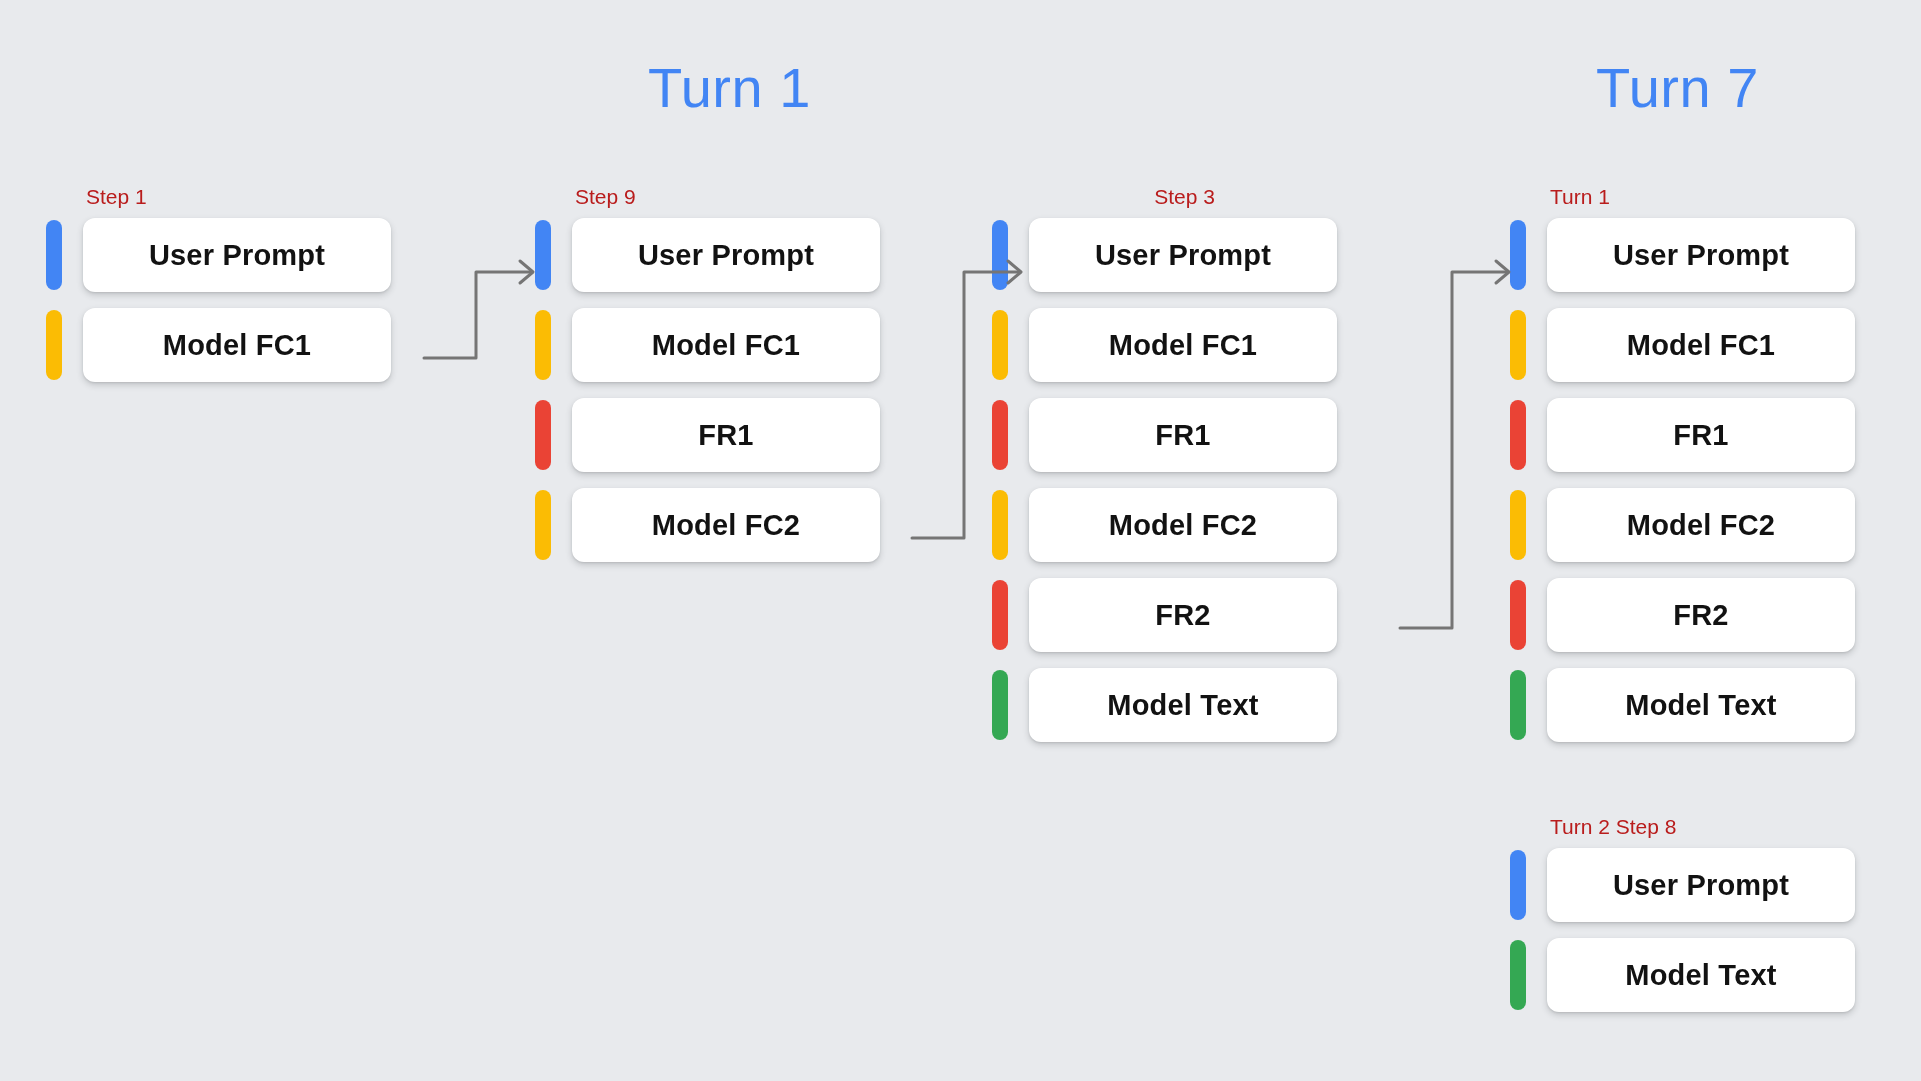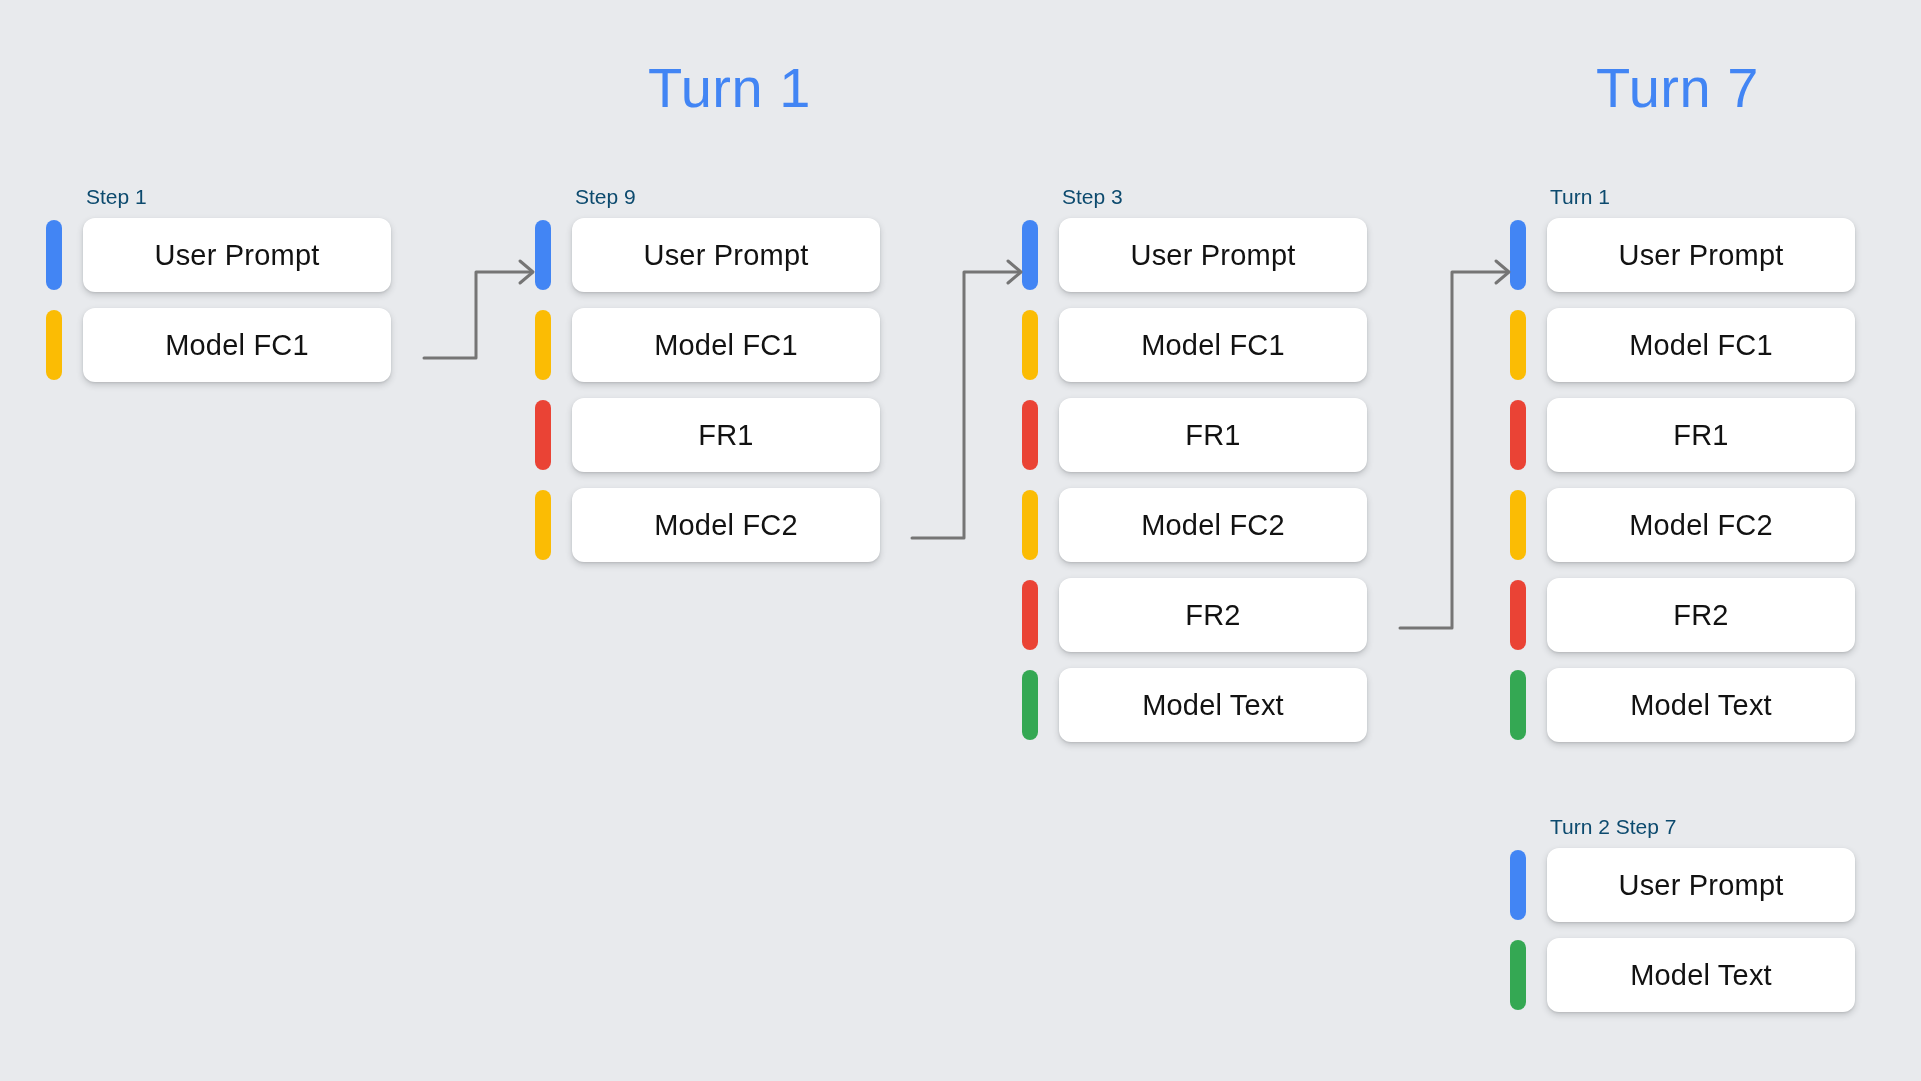--- a/index.html
+++ b/index.html
@@ -27,27 +27,27 @@
   #turn-title-1 { left: 648px; top: 55px; }
   #turn-title-2 { left: 1596px; top: 55px; }
 
   
   .column {
     position: absolute;
     width: 345px;
   }
   #col-step1  { left: 46px;   top: 185px; }
   #col-step2  { left: 535px;  top: 185px; }
-  #col-step3  { left: 1022px; top: 185px; }
+  #col-step3  { left: 992px; top: 185px; text-align: center; }
   #col-turn1  { left: 1510px; top: 185px; }
   #col-turn2step1 { left: 1510px; top: 815px; }
 
   .col-label {
     font-size: 21px;
-    color: #0c4a6e;
+    color: #b91c1c;
     margin-left: 40px;
     margin-bottom: 10px;
     line-height: 1.1;
     white-space: nowrap;
   }
 
   
   .row {
     position: relative;
     height: 74px;
@@ -75,20 +75,21 @@
     background: #ffffff;
     border-radius: 12px;
     box-shadow: 0 3px 6px rgba(60,64,67,0.22), 0 1px 2px rgba(60,64,67,0.12);
     display: flex;
     align-items: center;
     justify-content: center;
     font-size: 29px;
     color: #121212;
     letter-spacing: 0.2px;
     white-space: nowrap;
+    font-weight: bold;
   }
 
   
   .connector {
     position: absolute;
     pointer-events: none;
   }
   .connector svg { display: block; overflow: visible; }
 </style>
 </head>
@@ -184,21 +185,21 @@
     <div class="bar red"></div>
     <div class="card">FR2</div>
   </div>
   <div class="row">
     <div class="bar green"></div>
     <div class="card">Model Text</div>
   </div>
 </div>
 
 <div class="column" id="col-turn2step1">
-  <div class="col-label">Turn 2 Step 7</div>
+  <div class="col-label">Turn 2 Step 8</div>
 
   <div class="row">
     <div class="bar blue"></div>
     <div class="card">User Prompt</div>
   </div>
   <div class="row">
     <div class="bar green"></div>
     <div class="card">Model Text</div>
   </div>
 </div>

